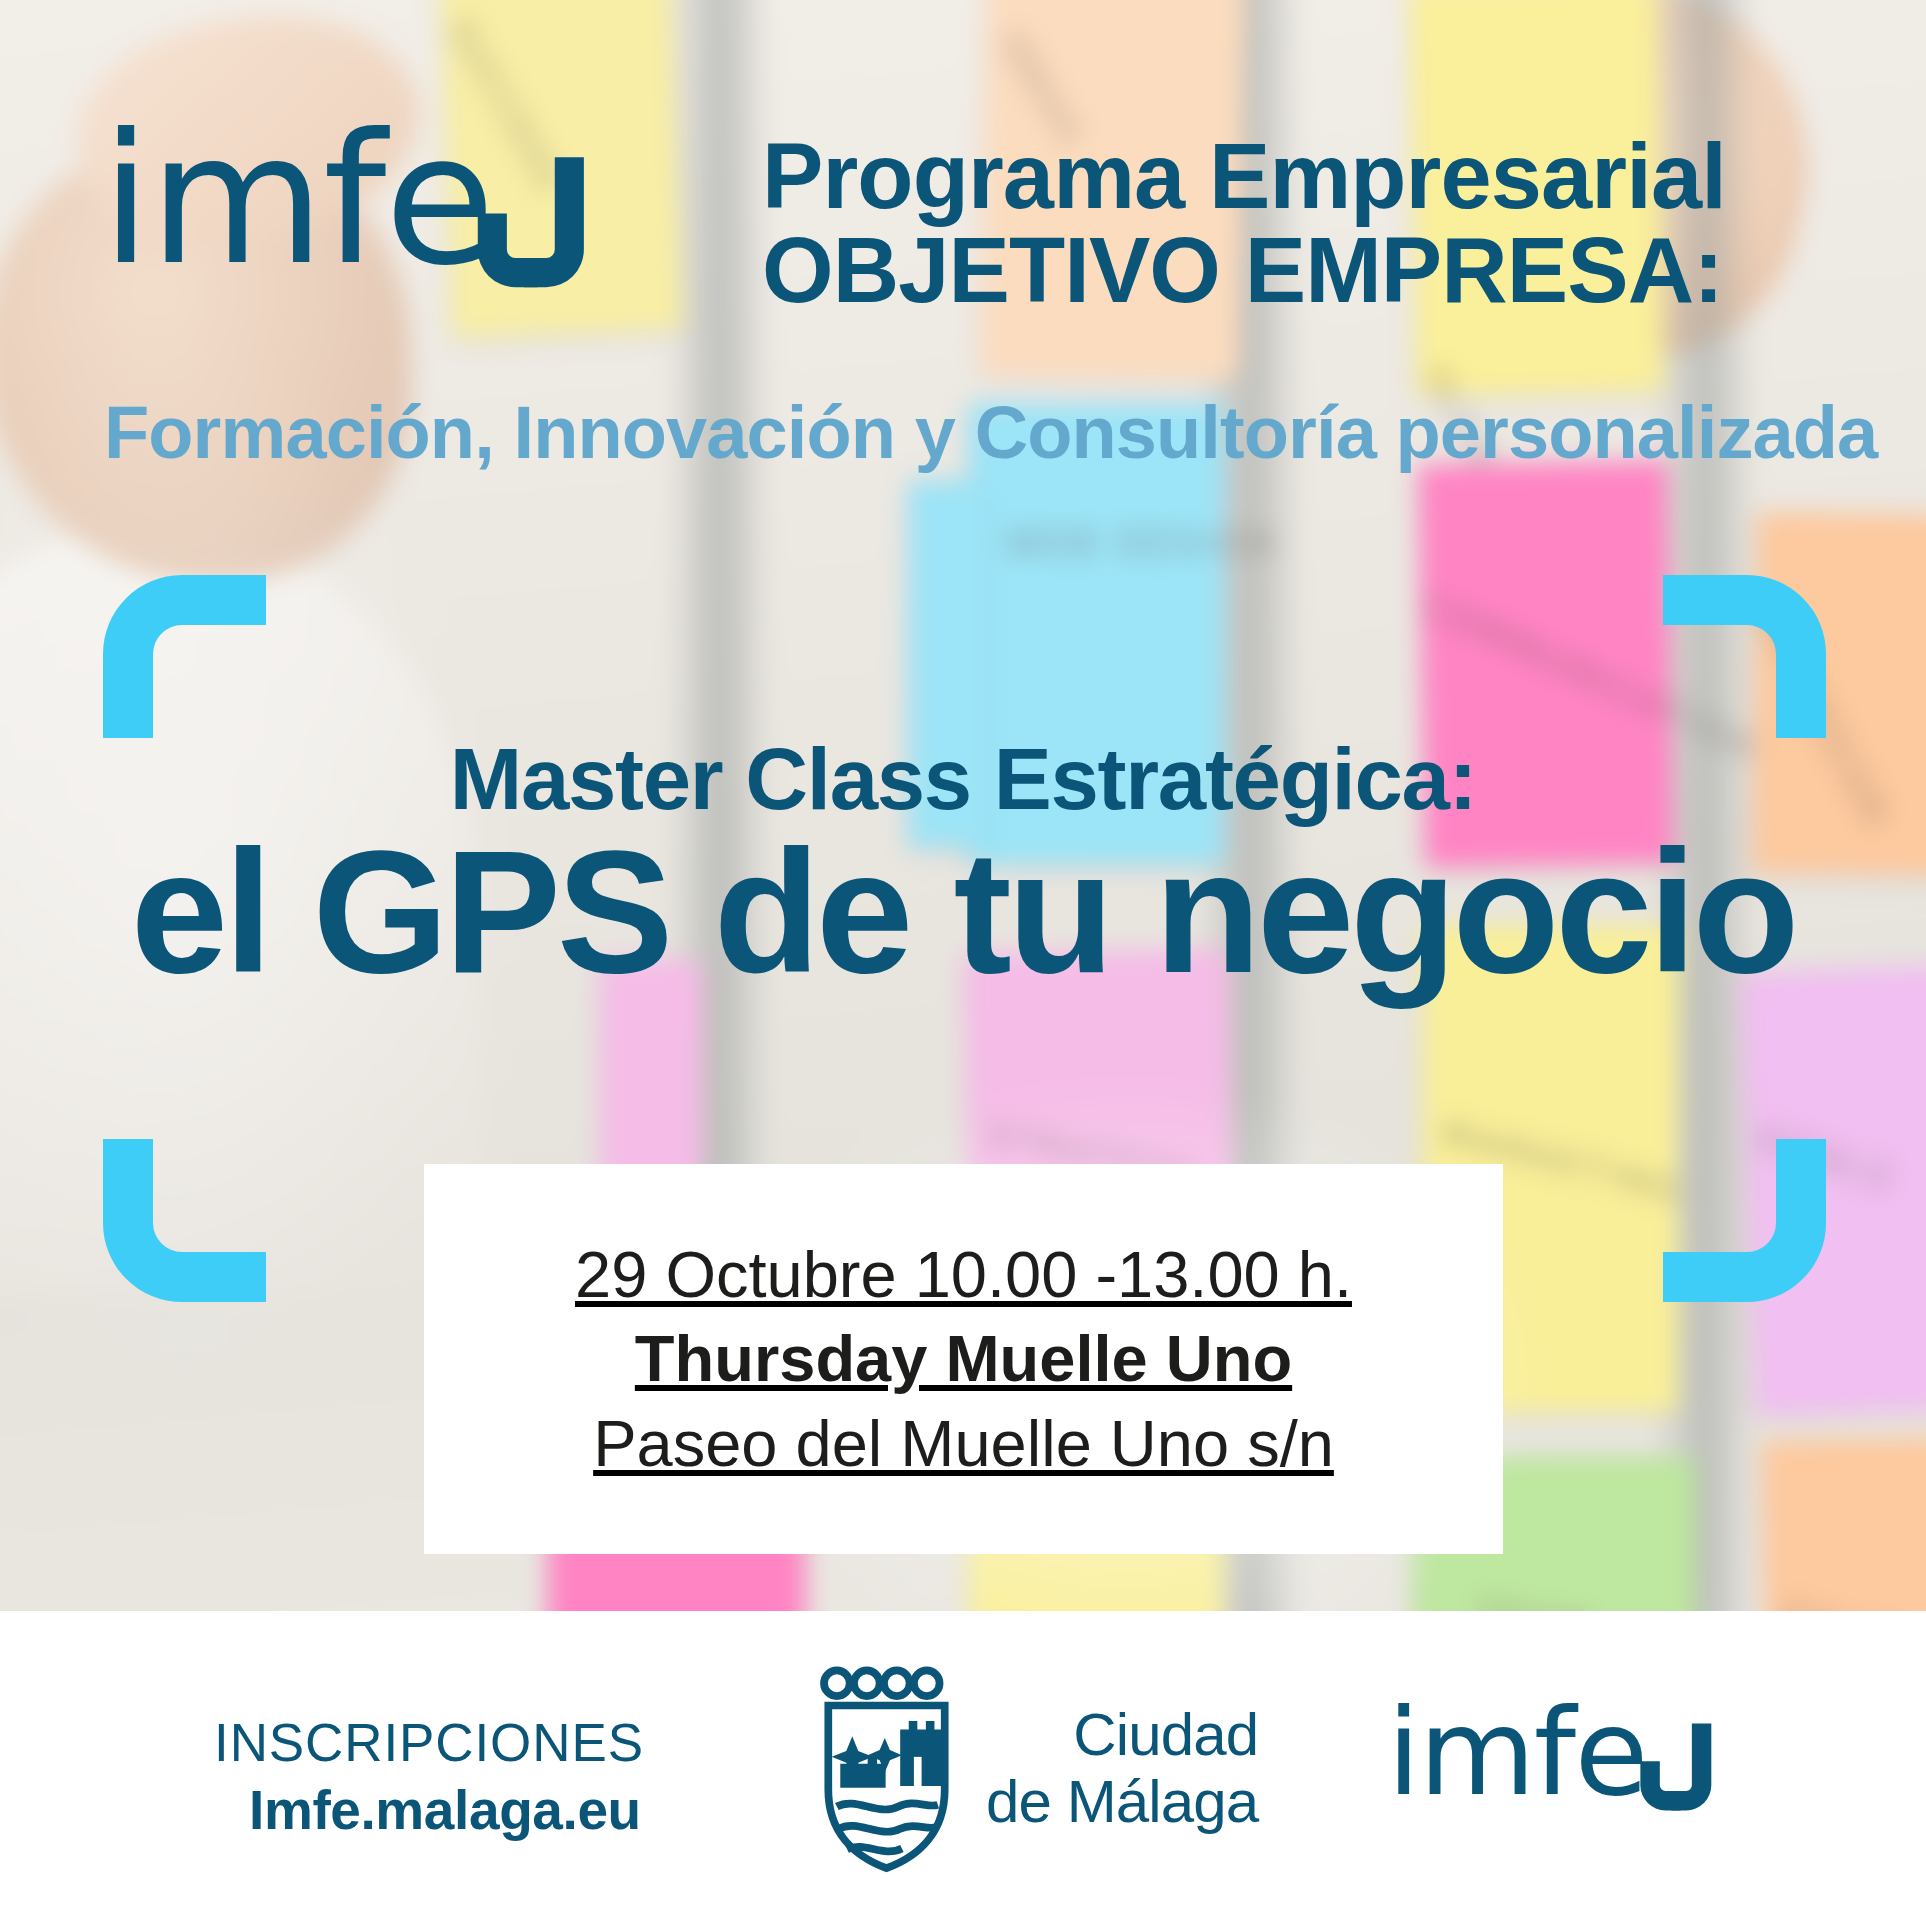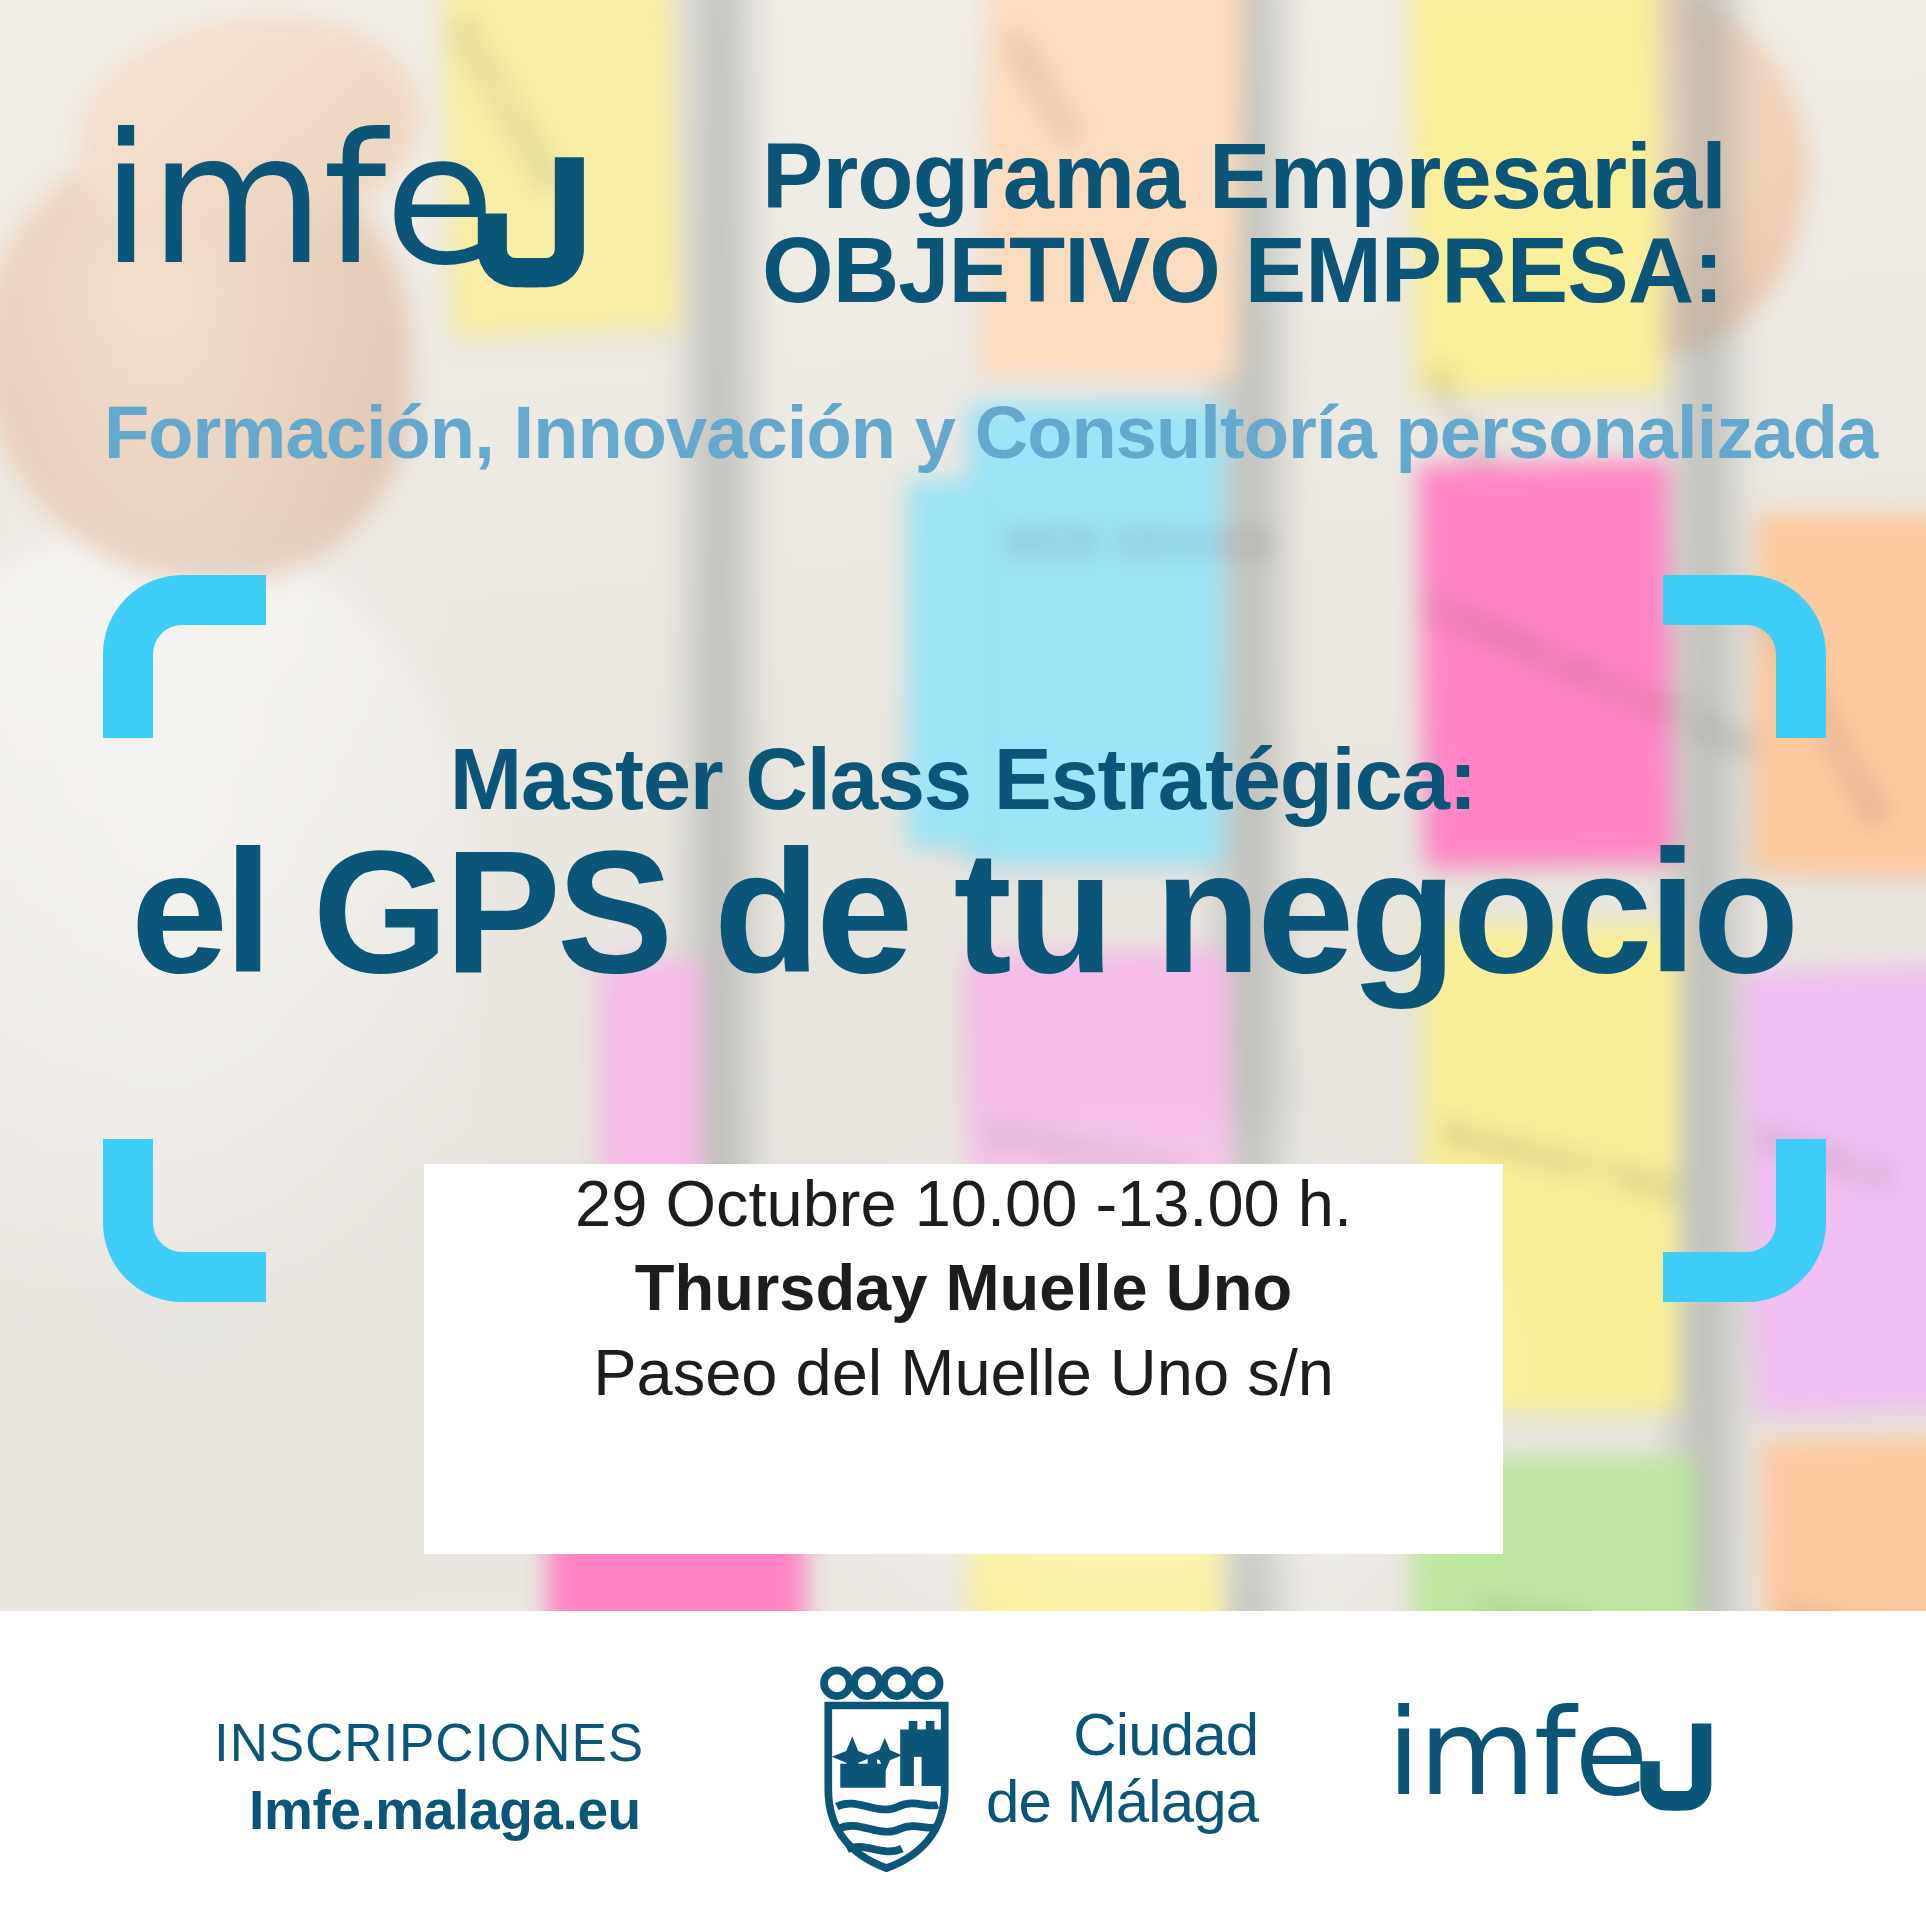--- a/index.html
+++ b/index.html
@@ -140,22 +140,23 @@
     line-height:.95;
   }
 
   
   #infobox {
     position:absolute;
     left:424px; top:1164px;
     width:1079px; height:390px;
     background:#ffffff;
     display:flex; flex-direction:column;
-    align-items:center; justify-content:flex-start;
+    align-items:center; justify-content:center;
     gap:5.1px;
+    text-decoration:underline;
   }
   #infobox .ln {
     font-family:"Liberation Sans", sans-serif;
     color:#1d1d1b;
     line-height:1.22;
     white-space:nowrap;
   }
   #infobox .ln.date  { font-size:65px; font-weight:400; }
   #infobox .ln.venue { font-size:65px; font-weight:700; }
   #infobox .ln.addr  { font-size:65px; font-weight:400; }

